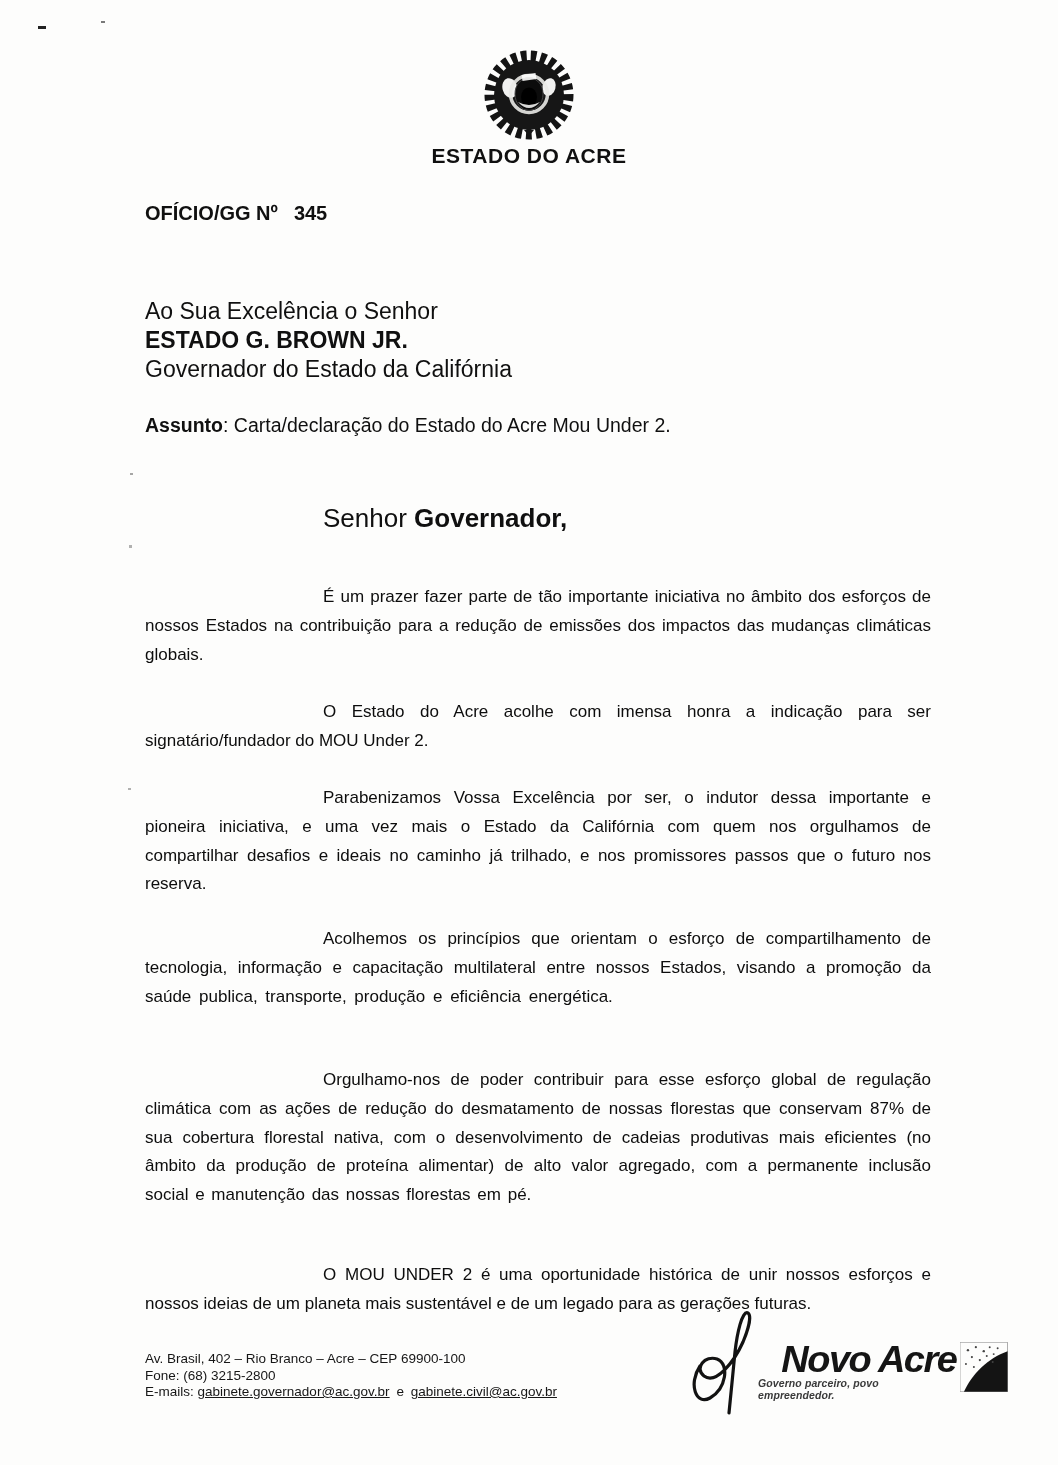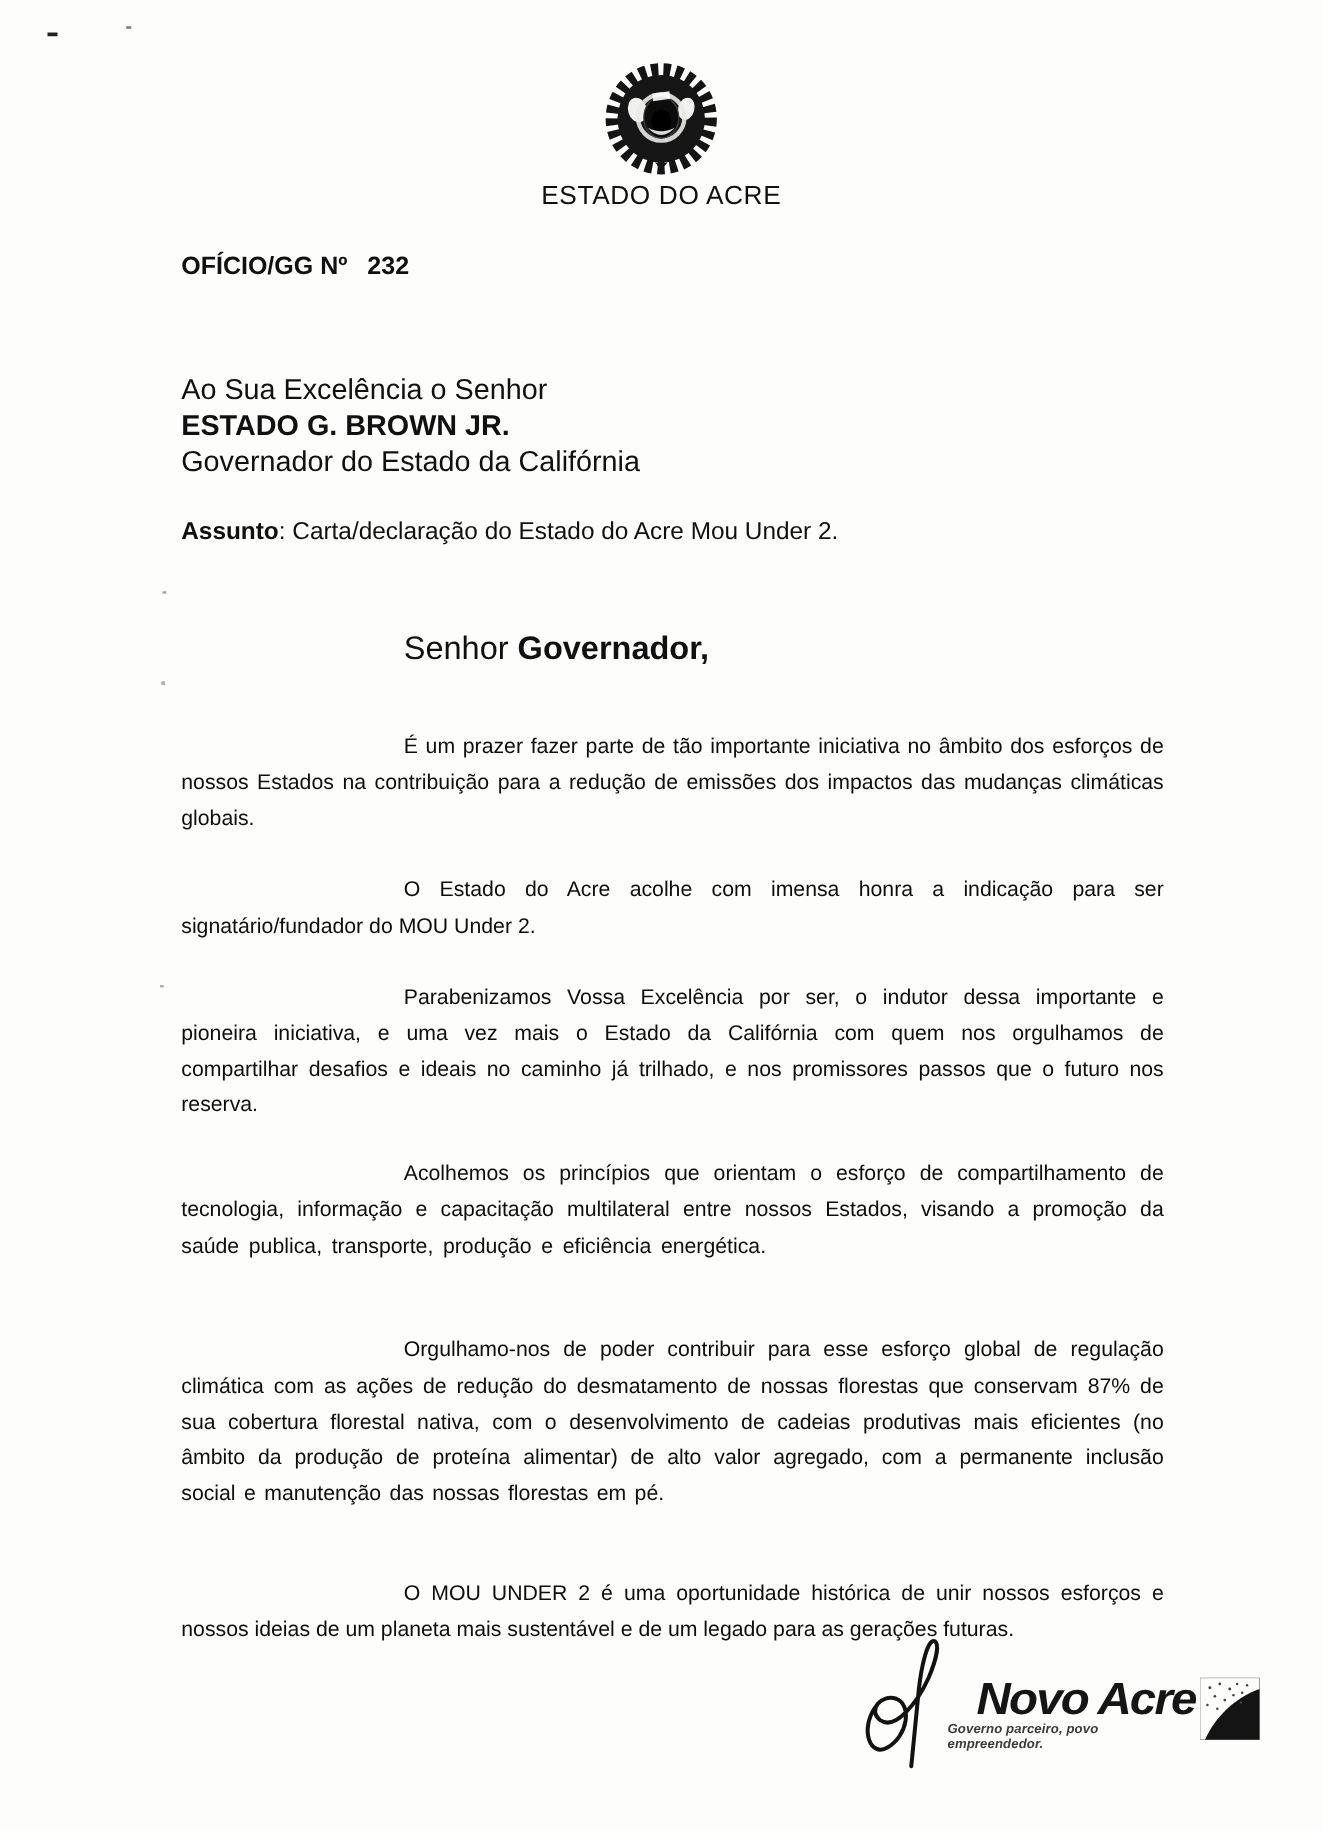--- a/index.html
+++ b/index.html
@@ -16,21 +16,21 @@
     overflow: hidden;
   }
   .abs { position: absolute; }
   .b { font-weight: bold; }
 
   
   .letterhead { top: 50px; left: 0; width: 100%; text-align: center; }
   .emblem { display: inline-block; width: 104px; height: 94px; }
   .state-name {
     margin-top: -4px;
-    font-size: 21px; font-weight: normal; letter-spacing: 0.5px;
+    font-size: 21px; font-weight: bold; letter-spacing: 0.5px;
   }
 
   
   .ref-line { top: 202px; left: 145px; font-size: 20px; font-weight: bold; }
   .ref-line .num { margin-left: 16px; }
   .date-line { top: 232px; left: 145px; width: 785px; text-align: right; font-size: 19.5px; }
 
   
   .recipient { top: 297px; left: 145px; width: 785px; font-size: 23px; line-height: 29px; }
 
@@ -106,21 +106,21 @@
       <path d="M41 52 Q52 64 63 52 Q52 58 41 52 Z" fill="#fdfdfc" opacity="0.85"></path>
 
       <rect x="45" y="24" width="14" height="6" fill="#fdfdfc" opacity="0.9" transform="rotate(-8 52 27)"></rect>
 
       <path d="M47 80 L52 86 L57 80 Z" fill="#161616"></path>
     </svg>
     <div class="state-name">ESTADO DO ACRE</div>
   </div>
 
   <div class="abs ref-line">
-    <span>OFÍCIO/GG Nº</span><span class="num">232</span>
+    <span>OFÍCIO/GG Nº</span><span class="num">345</span>
   </div>
 
 
   <div class="abs recipient">
     <div>Ao Sua Excelência o Senhor</div>
     <div class="b">ESTADO G. BROWN JR.</div>
     <div>Governador do Estado da Califórnia</div>
   </div>
 
   <div class="abs subject">
@@ -162,14 +162,24 @@
             <circle cx="6" cy="22" r="1"></circle>
             <circle cx="27" cy="14" r="1"></circle>
           <circle cx="38" cy="6" r="1"></circle>
             <circle cx="14" cy="25" r="1"></circle>
             <circle cx="33" cy="20" r="1"></circle>
         </g>
       </svg>
     </div>
   </div>
 
+  <div class="abs footer">
+    <div>Av. Brasil, 402 – Rio Branco – Acre – CEP 69900-100</div>
+    <div>Fone: (68) 3215-2800</div>
+    <div>
+      <span>E-mails:</span>
+      <a href="#">gabinete.governador@ac.gov.br</a>
+      <span class="sep">e</span>
+      <a href="#">gabinete.civil@ac.gov.br</a>
+    </div>
+  </div>
 
 </div>
 
 </body></html>

